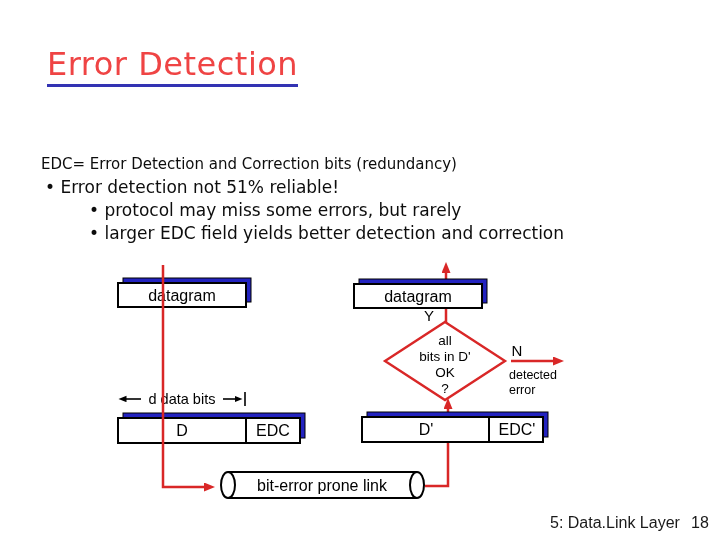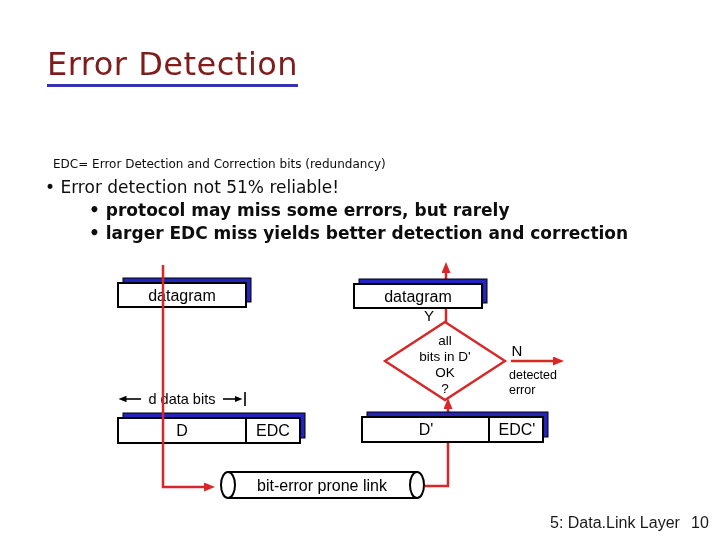--- a/index.html
+++ b/index.html
@@ -2,32 +2,32 @@
 <html><head>
 <meta charset="utf-8">
 <style>
   html,body { margin:0; padding:0; background:#888; }
   #slide {
     position:relative; width:720px; height:540px; background:#ffffff;
     overflow:hidden; font-family:"DejaVu Sans", sans-serif; color:#0d0d0d;
   }
   .title {
     position:absolute; left:47px; top:44px;
-    font-size:32px; line-height:40px; color:#7f1d1d; letter-spacing:0.5px;
+    font-size:32px; line-height:40px; color:#ef4444; letter-spacing:0.5px;
   }
   .title .underlined { border-bottom:3px solid #3333b3; padding-bottom:1px; }
   .defs {
-    position:absolute; left:53px; top:101px;
-    font-size:12px; line-height:25.5px; white-space:pre;
+    position:absolute; left:41px; top:101px;
+    font-size:15px; line-height:25.5px; white-space:pre;
   }
   .bullets {
     position:absolute; left:45px; top:176px;
     font-size:17px; line-height:23px;
   }
-  .bullets .sub { padding-left:44px;font-weight:bold; }
+  .bullets .sub { padding-left:44px; }
   svg.diagram { position:absolute; left:0; top:0; }
   svg.diagram text { font-family:"Liberation Sans", sans-serif; fill:#000; }
   .footer-section, .footer-page {
     position:absolute; top:514px; font-size:16px; color:#1a1a1a;
     font-family:"Liberation Sans", sans-serif;
   }
   .footer-section { left:550px; }
   .footer-page  { left:691px; }
 </style>
 </head>
@@ -39,21 +39,21 @@
     <span class="underlined">Error Detection</span>
   </div>
 
   <div class="defs">
     <div>EDC= Error Detection and Correction bits (redundancy)</div>
   </div>
 
   <div class="bullets">
     <div>• Error detection not 51% reliable!</div>
     <div class="sub">• protocol may miss some errors, but rarely</div>
-    <div class="sub">• larger EDC miss yields better detection and correction</div>
+    <div class="sub">• larger EDC field yields better detection and correction</div>
   </div>
 
   <svg class="diagram" width="720" height="540" viewBox="0 0 720 540">
     <defs>
       <marker id="arrR" markerUnits="userSpaceOnUse" markerWidth="12" markerHeight="10" refX="2" refY="4.5" orient="auto">
         <path d="M0,0 L11,4.5 L0,9 Z" fill="#d92727"></path>
       </marker>
       <marker id="arrB" markerUnits="userSpaceOnUse" markerWidth="9" markerHeight="8" refX="1.5" refY="3.2" orient="auto">
         <path d="M0,0 L8,3.2 L0,6.4 Z" fill="#000"></path>
       </marker>
@@ -119,15 +119,15 @@
       <rect x="228" y="472" width="189" height="26" fill="#fff"></rect>
       <line x1="228" y1="472" x2="417" y2="472" stroke="#000" stroke-width="2"></line>
       <line x1="228" y1="498" x2="417" y2="498" stroke="#000" stroke-width="2"></line>
       <ellipse cx="228" cy="485" rx="7" ry="13" fill="#fff" stroke="#000" stroke-width="2"></ellipse>
       <ellipse cx="417" cy="485" rx="7" ry="13" fill="#fff" stroke="#000" stroke-width="2"></ellipse>
       <text x="322" y="491" font-size="16" text-anchor="middle">bit-error prone link</text>
     </g>
   </svg>
 
   <div class="footer-section">5: Data.Link Layer</div>
-  <div class="footer-page">10</div>
+  <div class="footer-page">18</div>
 
 </div>
 
 </body></html>

